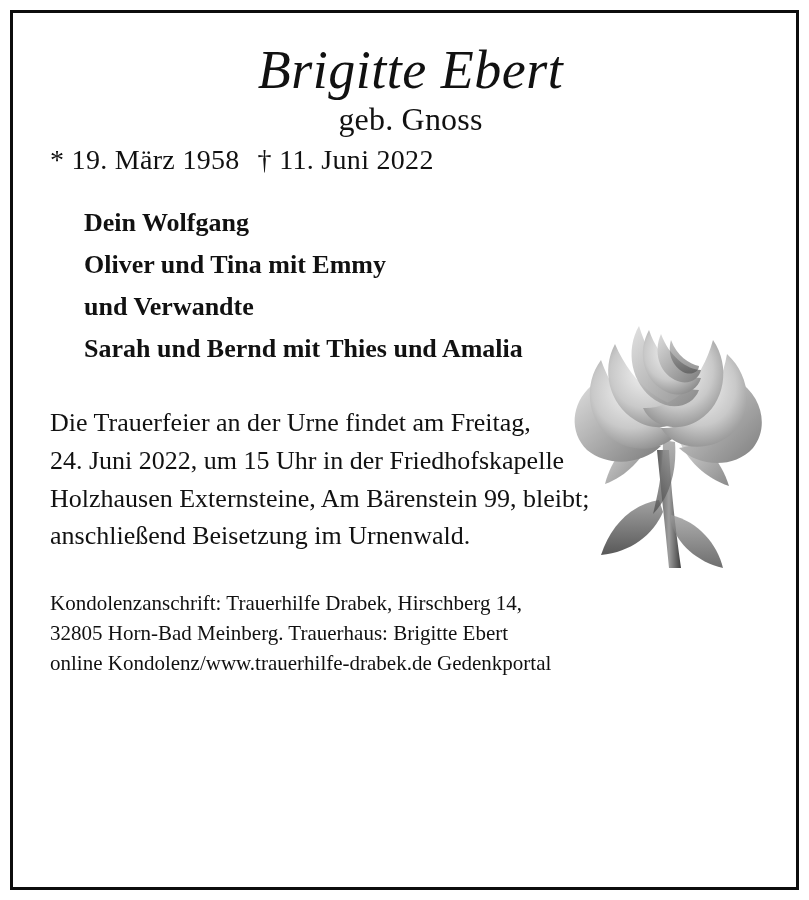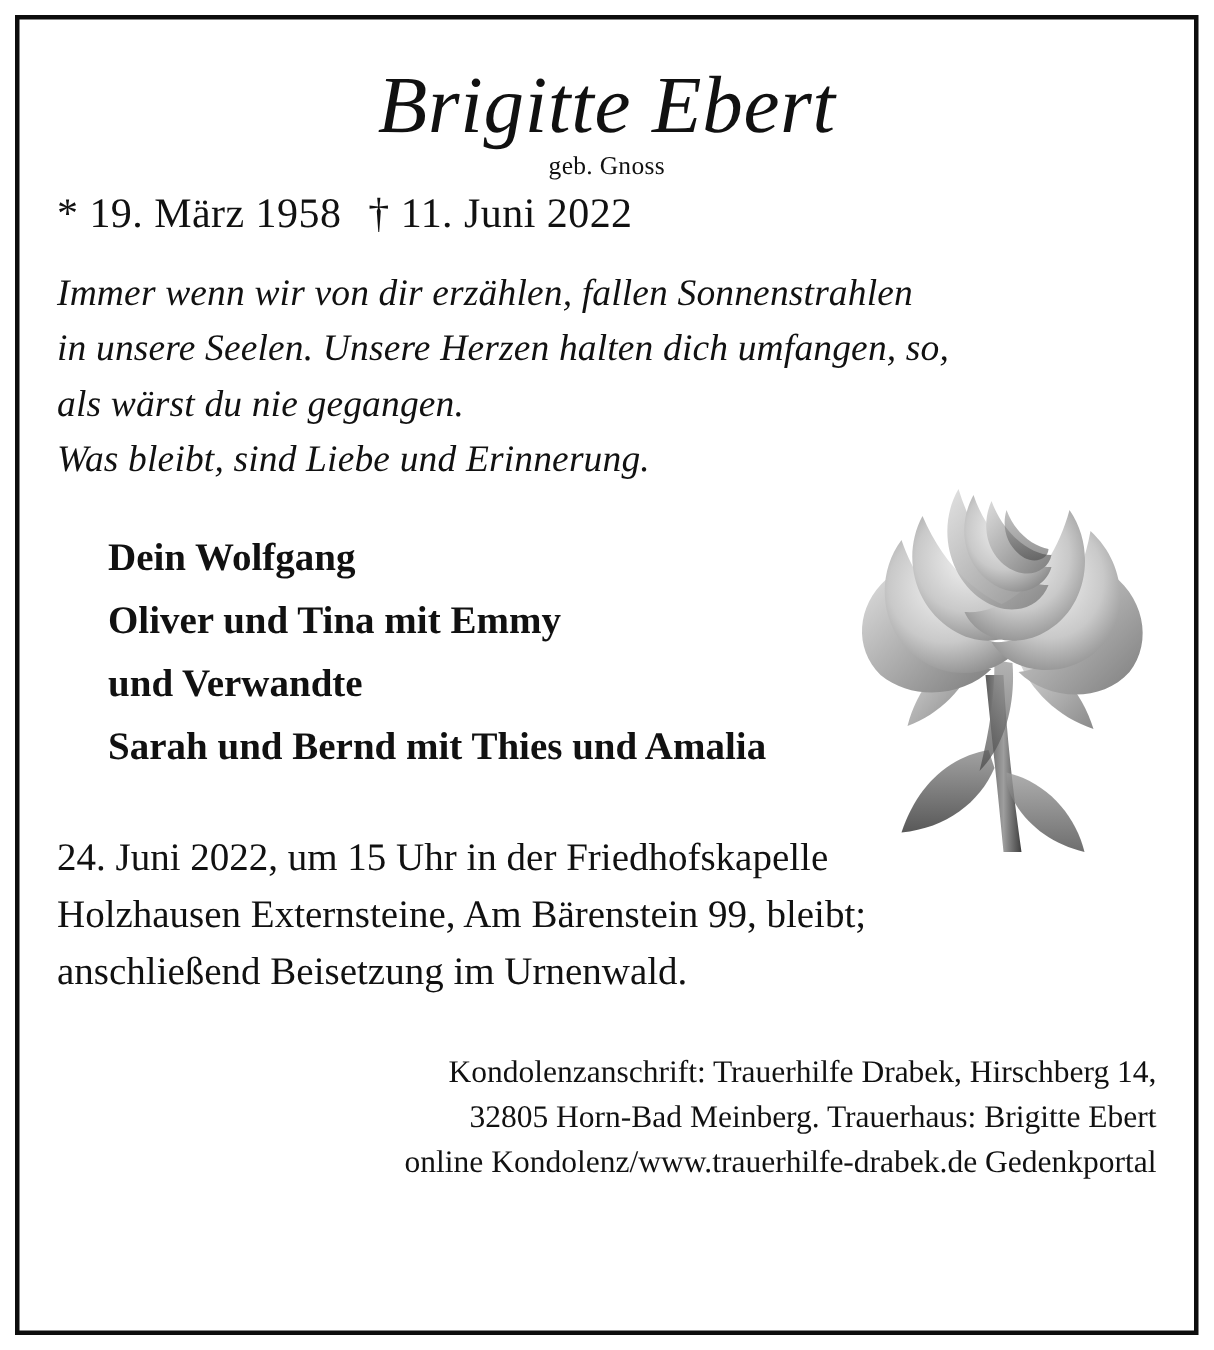--- a/index.html
+++ b/index.html
@@ -13,21 +13,21 @@
     font-family: "Liberation Serif", serif;
     color: #111111;
     overflow: hidden;
   }
   .obituary {
     position: relative;
     width: 809px;
     height: 900px;
     box-sizing: border-box;
     background: #ffffff;
-    padding: 14px 16px 10px 16px;
+    padding: 14px 16px 10px 28px;
   }
   .frame-outer {
     position: absolute;
     left: 10px;
     top: 10px;
     right: 10px;
     bottom: 10px;
     border: 3px solid #0d0d0d;
     box-sizing: border-box;
     pointer-events: none;
@@ -42,21 +42,21 @@
     text-align: center;
     font-style: italic;
     font-size: 54px;
     line-height: 1.05;
     letter-spacing: 0.5px;
     margin: 10px 0 2px 0;
     font-weight: normal;
   }
   .maiden {
     text-align: center;
-    font-size: 17px;
+    font-size: 32px;
     margin: 0 0 4px 0;
     letter-spacing: 0.2px;
   }
   .dates {
     text-align: left;
     font-size: 28px;
     margin: 6px 0 18px 0;
     letter-spacing: 0.3px;
   }
   .dates .sep {
@@ -99,21 +99,20 @@
   .ceremony div {
     white-space: nowrap;
   }
 
   .condolence {
     margin: 34px 0 0 0;
     font-size: 21px;
     line-height: 1.42;
     position: relative;
     z-index: 4;
-    text-align: right;
   }
   .condolence div {
     white-space: nowrap;
   }
 
   
   .rose {
     position: absolute;
     right: 18px;
     top: 300px;
@@ -180,35 +179,30 @@
 
   <div class="content">
 
     <h1 class="name">Brigitte Ebert</h1>
     <div class="maiden">geb. Gnoss</div>
 
     <div class="dates">
       <span>* 19. März 1958</span><span class="sep"></span><span>† 11. Juni 2022</span>
     </div>
 
-    <div class="verse">
-      <div>Immer wenn wir von dir erzählen, fallen Sonnenstrahlen</div>
-      <div>in unsere Seelen. Unsere Herzen halten dich umfangen, so,</div>
-      <div>als wärst du nie gegangen.</div>
-      <div>Was bleibt, sind Liebe und Erinnerung.</div>
-    </div>
 
     <div class="mourners">
       <div>Dein Wolfgang</div>
       <div>Oliver und Tina mit Emmy</div>
       <div>und Verwandte</div>
       <div>Sarah und Bernd mit Thies und Amalia</div>
     </div>
 
     <div class="ceremony">
+      <div>Die Trauerfeier an der Urne findet am Freitag,</div>
       <div>24. Juni 2022, um 15 Uhr in der Friedhofskapelle</div>
       <div>Holzhausen Externsteine, Am Bärenstein 99, bleibt;</div>
       <div>anschließend Beisetzung im Urnenwald.</div>
     </div>
 
     <div class="condolence">
       <div>Kondolenzanschrift: Trauerhilfe Drabek, Hirschberg 14,</div>
       <div>32805 Horn-Bad Meinberg. Trauerhaus: Brigitte Ebert</div>
       <div>online Kondolenz/www.trauerhilfe-drabek.de  Gedenkportal</div>
     </div>

